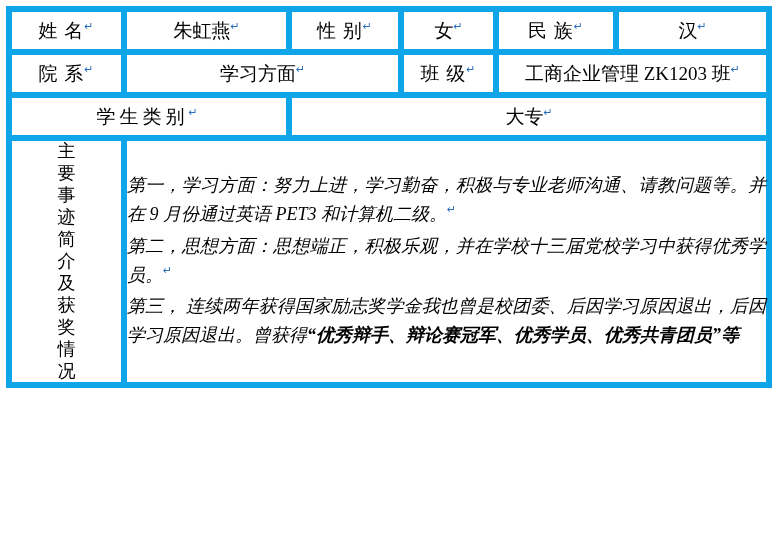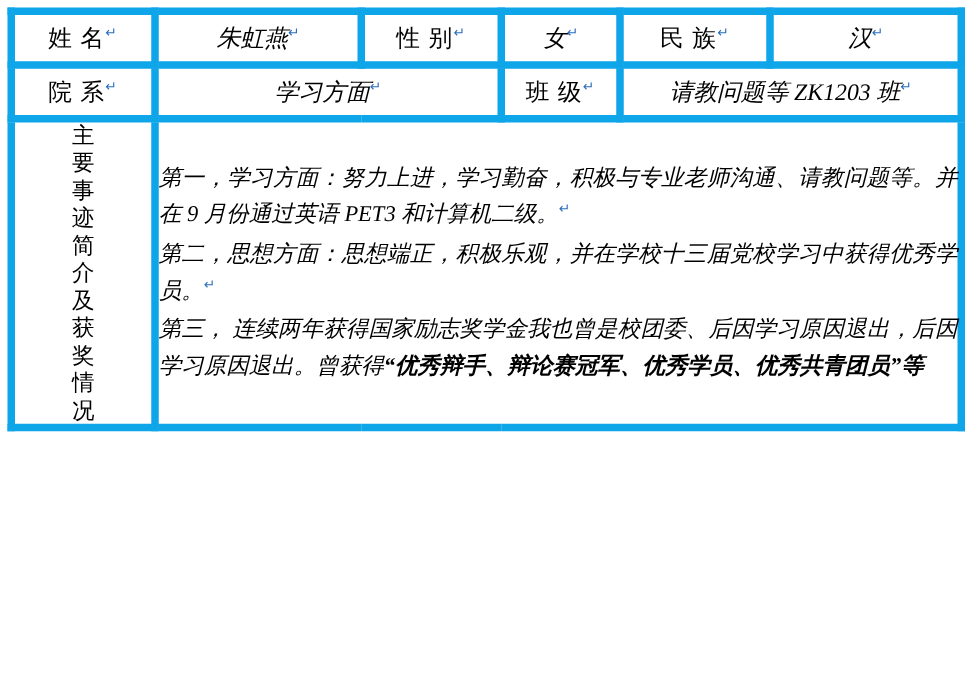--- a/index.html
+++ b/index.html
@@ -34,21 +34,20 @@
     text-align: center;
   }
   .cell-label {
     font-size: 19px;
     letter-spacing: 1px;
     white-space: nowrap;
   }
   .cell-value {
     font-size: 19px;
     white-space: nowrap;
-    font-style: italic;
   }
   .row-h {
     height: 43px;
   }
   .mark {
     color: #2b6fbb;
     font-size: 11px;
     vertical-align: super;
     font-family: "DejaVu Sans", sans-serif;
   }
@@ -106,21 +105,25 @@
         <td class="cell-value"><span>朱虹燕</span><span class="mark">↵</span></td>
         <td class="cell-label"><span>性  别</span><span class="mark">↵</span></td>
         <td class="cell-value"><span>女</span><span class="mark">↵</span></td>
         <td class="cell-label"><span>民  族</span><span class="mark">↵</span></td>
         <td class="cell-value"><span>汉</span><span class="mark">↵</span></td>
       </tr>
       <tr class="row-h">
         <td class="cell-label"><span>院  系</span><span class="mark">↵</span></td>
         <td class="cell-value" colspan="2"><span>学习方面</span><span class="mark">↵</span></td>
         <td class="cell-label"><span>班  级</span><span class="mark">↵</span></td>
-        <td class="cell-value" colspan="2"><span>请教问题等 ZK1203 班</span><span class="mark">↵</span></td>
+        <td class="cell-value" colspan="2"><span>工商企业管理 ZK1203 班</span><span class="mark">↵</span></td>
+      </tr>
+      <tr class="row-h">
+        <td class="student-type" colspan="2"><span>学生类别</span><span class="mark">↵</span></td>
+        <td class="big-center" colspan="4"><span>大专</span><span class="mark">↵</span></td>
       </tr>
       <tr>
         <td class="vert-label">
           <span>主</span>
           <span>要</span>
           <span>事</span>
           <span>迹</span>
           <span>简</span>
           <span>介</span>
           <span>及</span>

